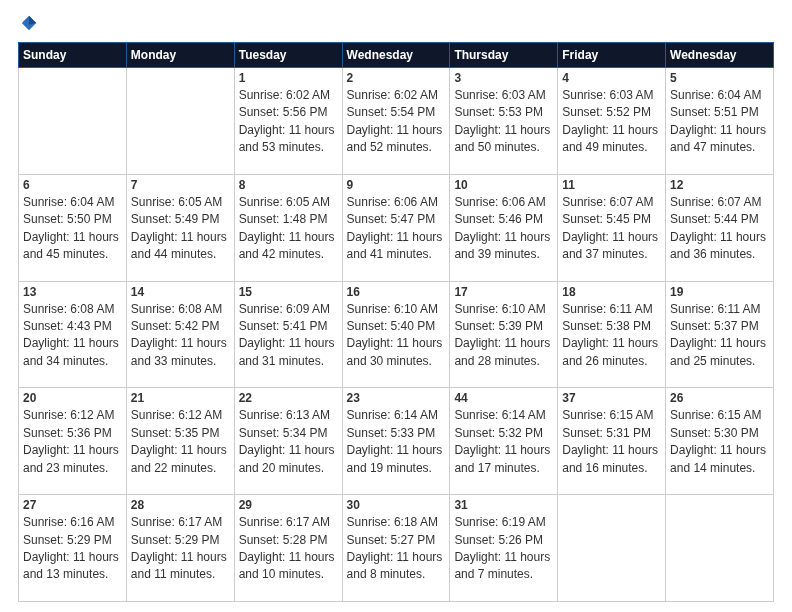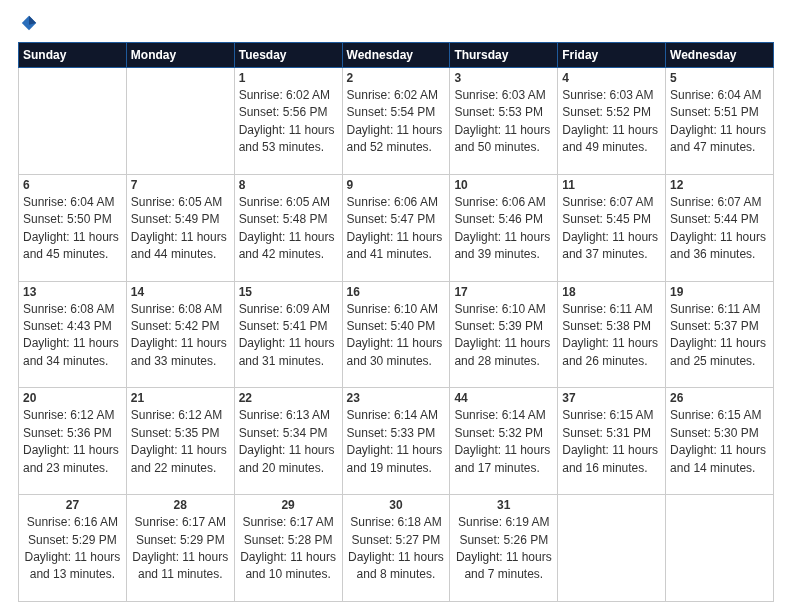--- a/index.html
+++ b/index.html
@@ -82,21 +82,20 @@
       border: 1px solid #ccc;
       vertical-align: top;
       padding: 3px 4px;
       font-size: 9.5px;
       color: #333;
       height: 82px;
       background: #fff;
     }
     .calendar tr:last-child td {
       height: 74px;
-      text-align: center;
     }
     .day-num {
       font-size: 12px;
       font-weight: bold;
       color: #333;
       display: block;
       margin-bottom: 2px;
     }
     .day-info {
       font-size: 12px;
@@ -184,21 +183,21 @@
           </td>
           <td>
             <span class="day-num">7</span>
             <div class="day-info">Sunrise: 6:05 AM
 Sunset: 5:49 PM
 Daylight: 11 hours and 44 minutes.</div>
           </td>
           <td>
             <span class="day-num">8</span>
             <div class="day-info">Sunrise: 6:05 AM
-Sunset: 5:48 PM
+Sunset: 1:48 PM
 Daylight: 11 hours and 42 minutes.</div>
           </td>
           <td>
             <span class="day-num">9</span>
             <div class="day-info">Sunrise: 6:06 AM
 Sunset: 5:47 PM
 Daylight: 11 hours and 41 minutes.</div>
           </td>
           <td>
             <span class="day-num">10</span>

